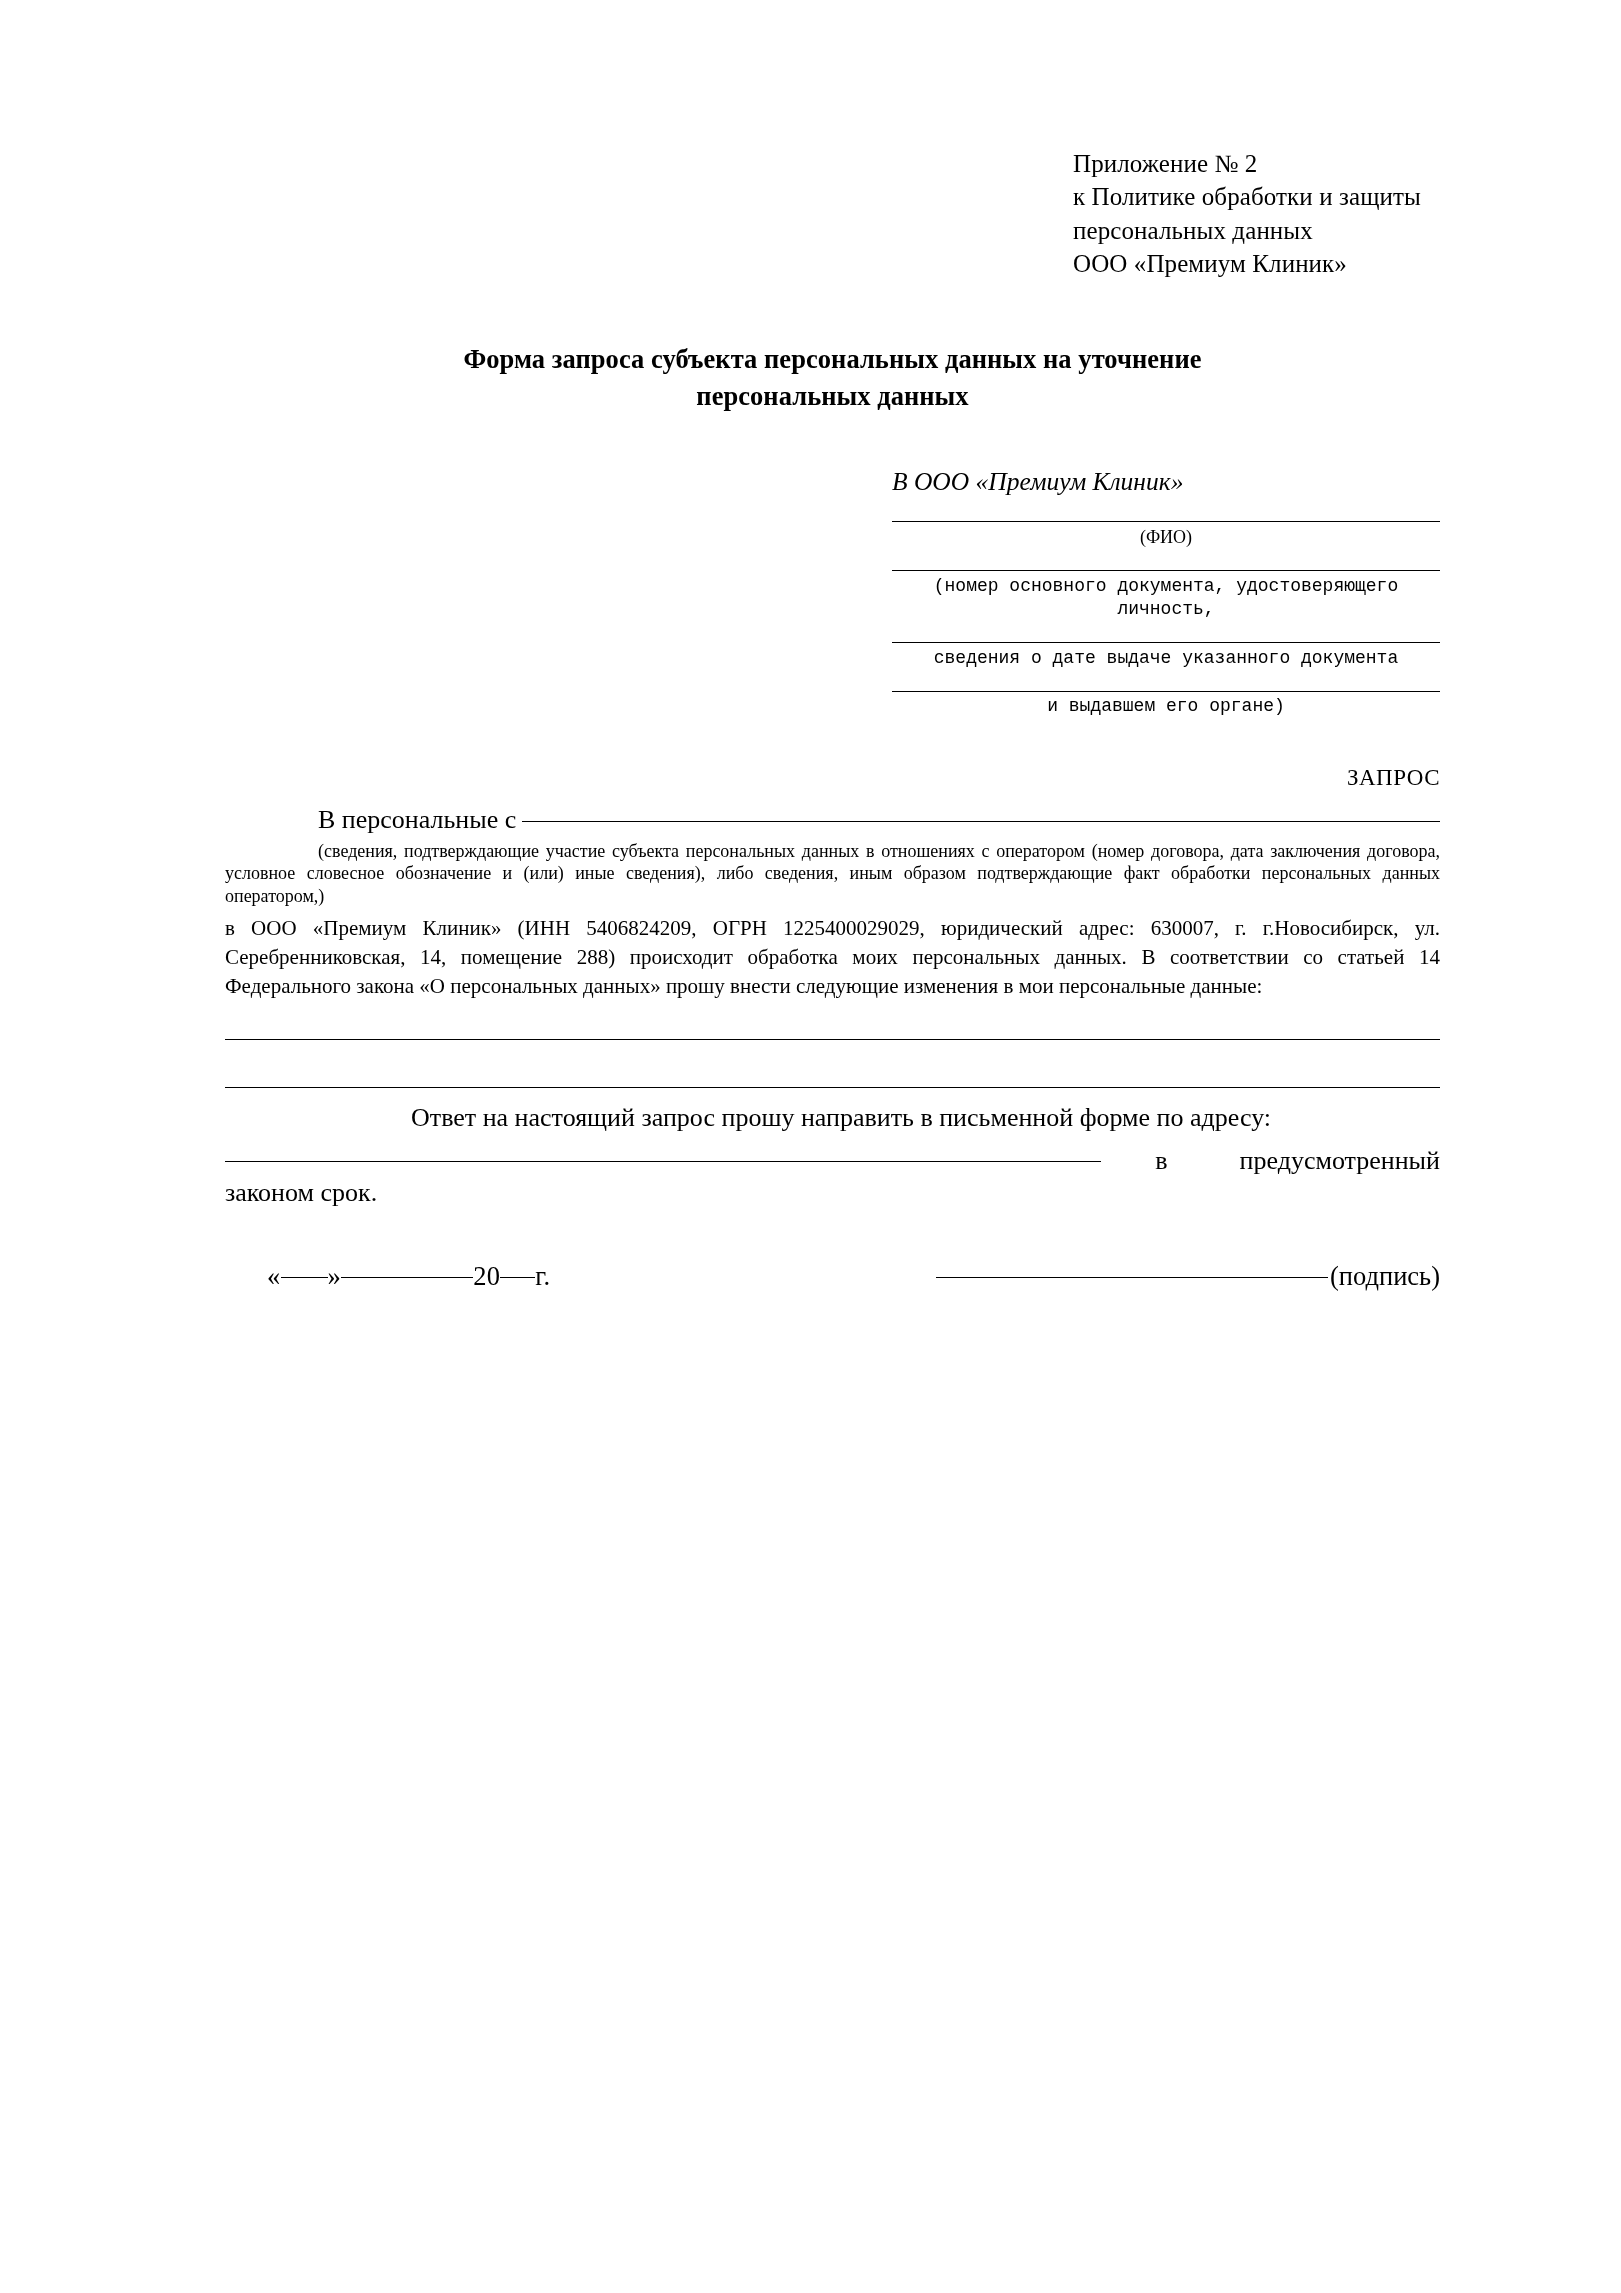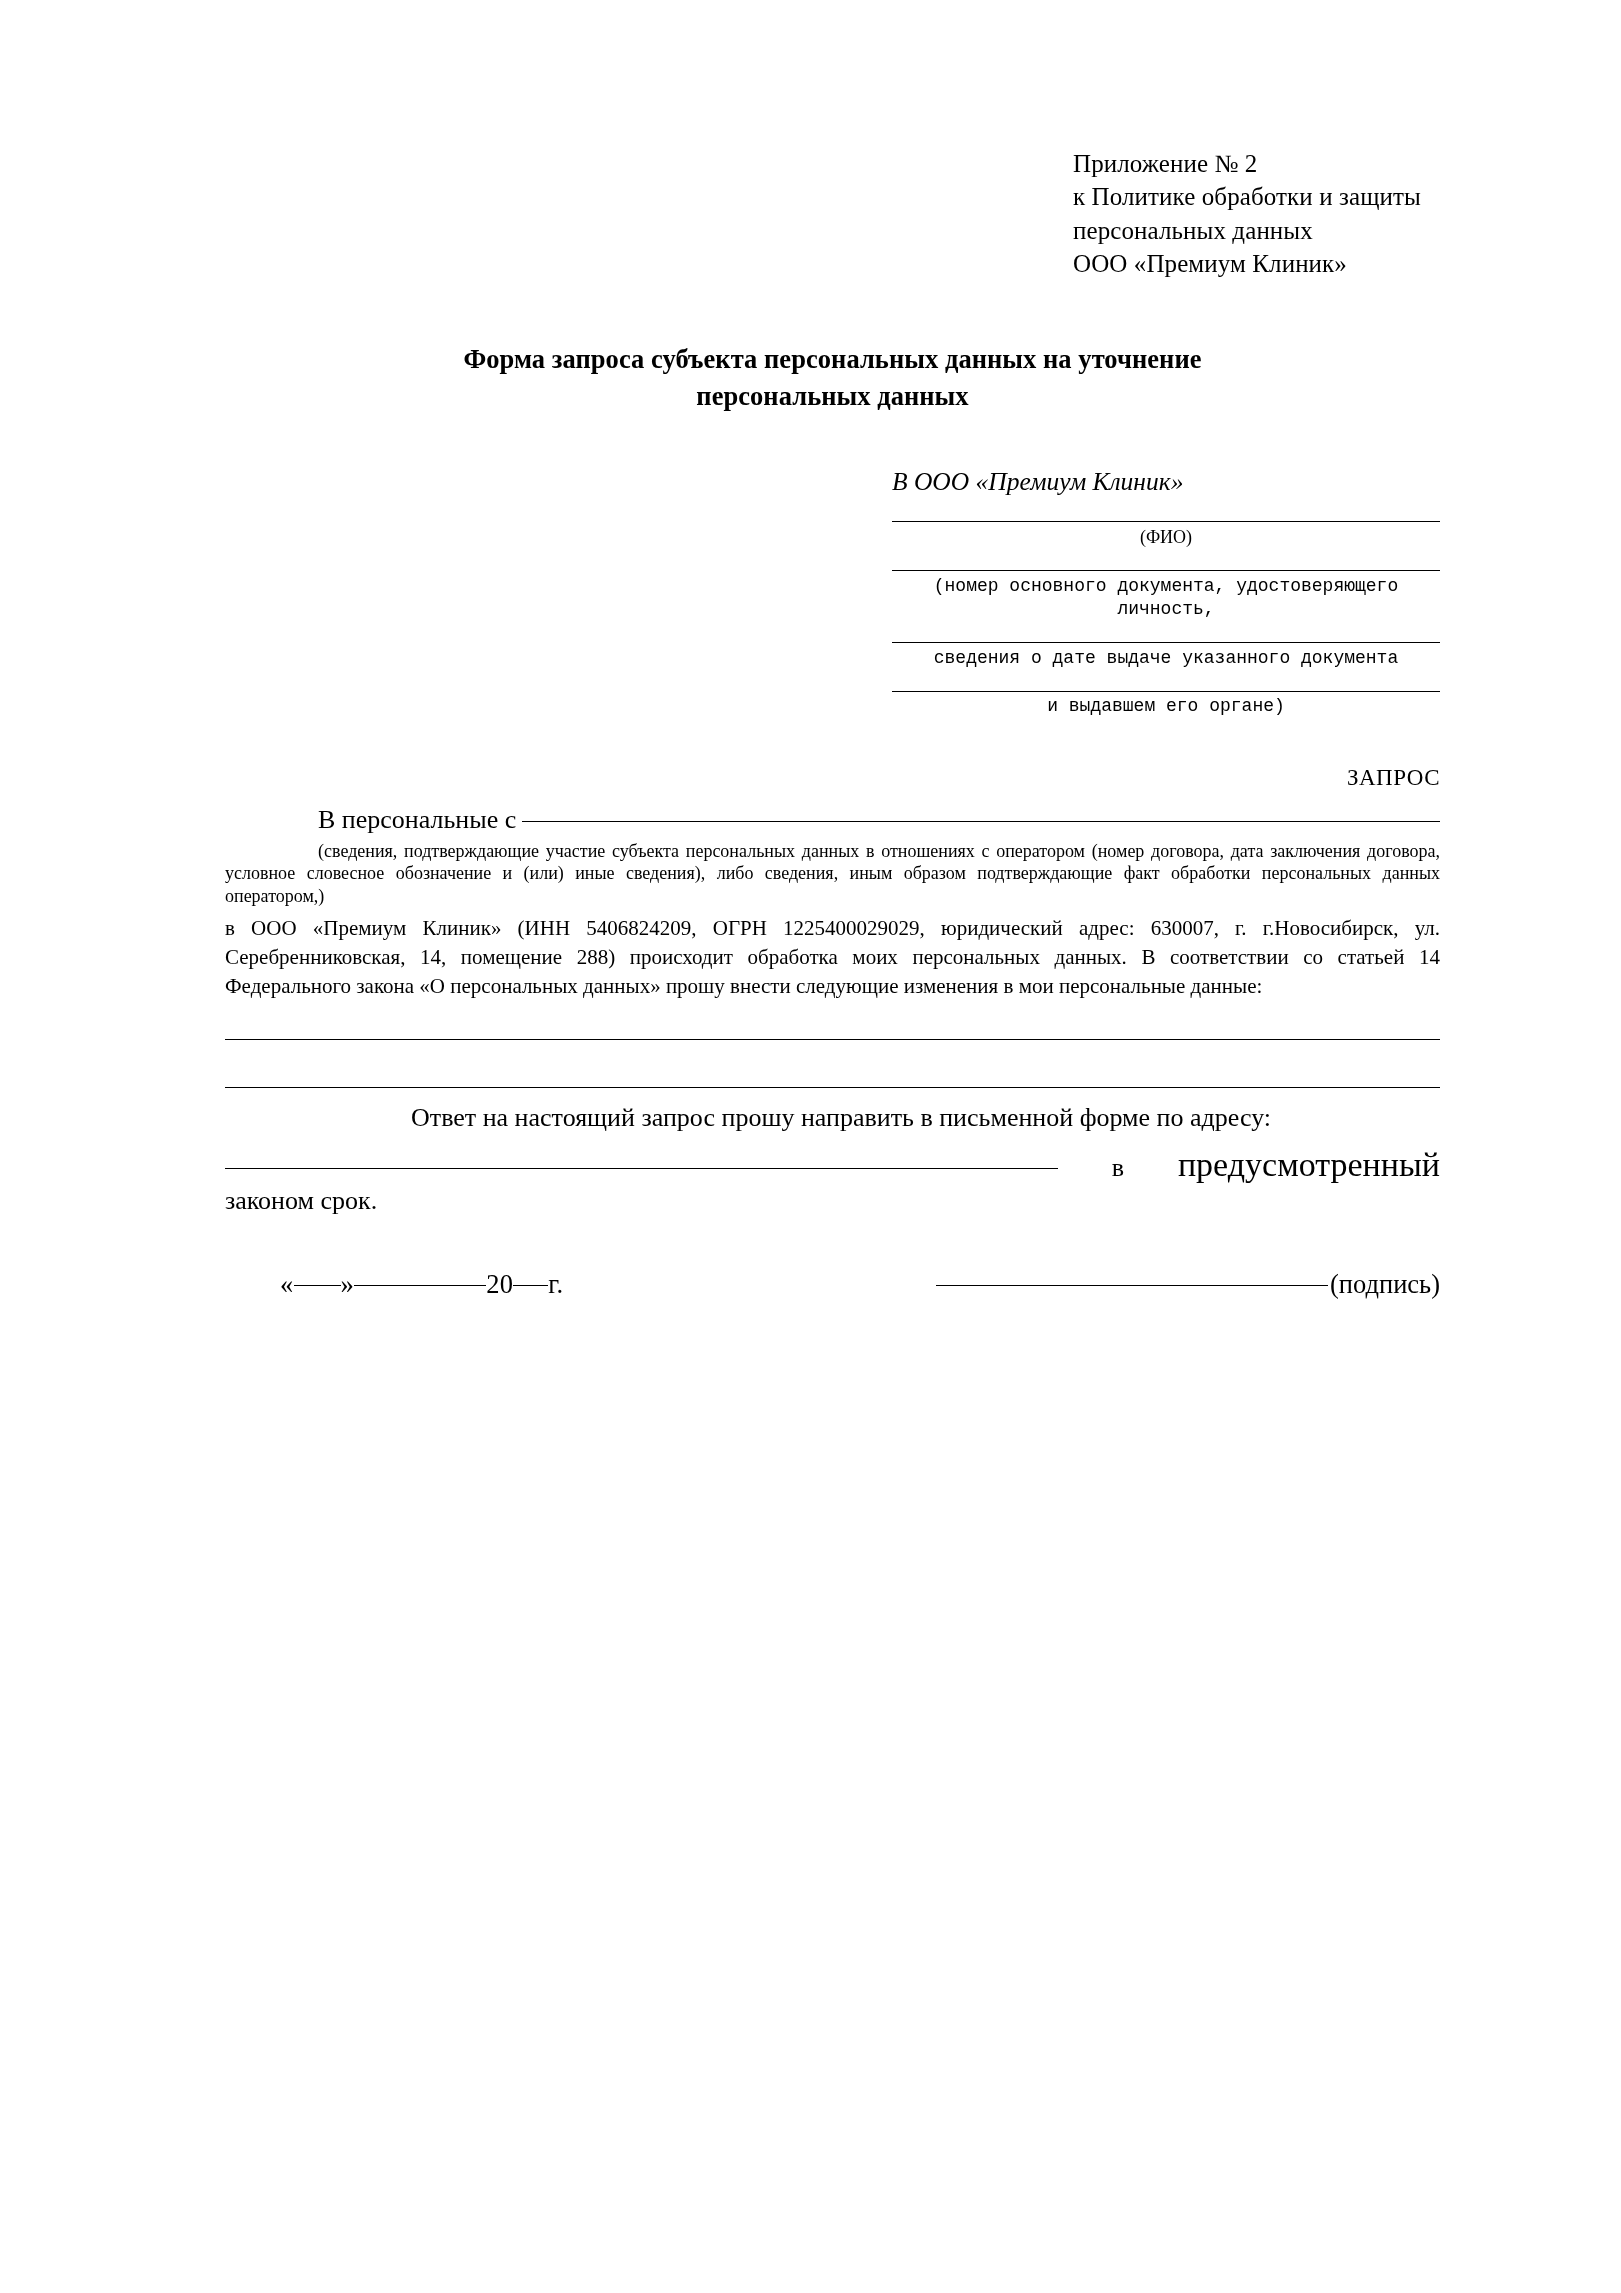--- a/index.html
+++ b/index.html
@@ -143,37 +143,37 @@
     border-bottom: 1.6px solid #000;
     height: 0;
     position: relative;
     top: -6.9px;
   }
   .answer-flex .w-word {
     font-size: 26px;
     margin-left: 54px;
   }
   .answer-flex .tail {
-    font-size: 34px;
-    margin-left: 54px;
+    font-size: 26px;
+    margin-left: 72px;
     white-space: nowrap;
   }
   .answer-tail2 {
     font-size: 26px;
     margin-top: 2px;
   }
 
   .sign-row {
     display: flex;
     align-items: baseline;
     margin-top: 53px;
     font-size: 26.5px;
   }
   .sign-row .date-part {
-    margin-left: 55px;
+    margin-left: 42px;
     white-space: nowrap;
     letter-spacing: 0.3px;
   }
   .sign-row .spacer { flex: 1 1 auto; }
   .sign-row .sign-part {
     white-space: nowrap;
   }
   .sign-rule {
     display: inline-block;
     width: 392px;

